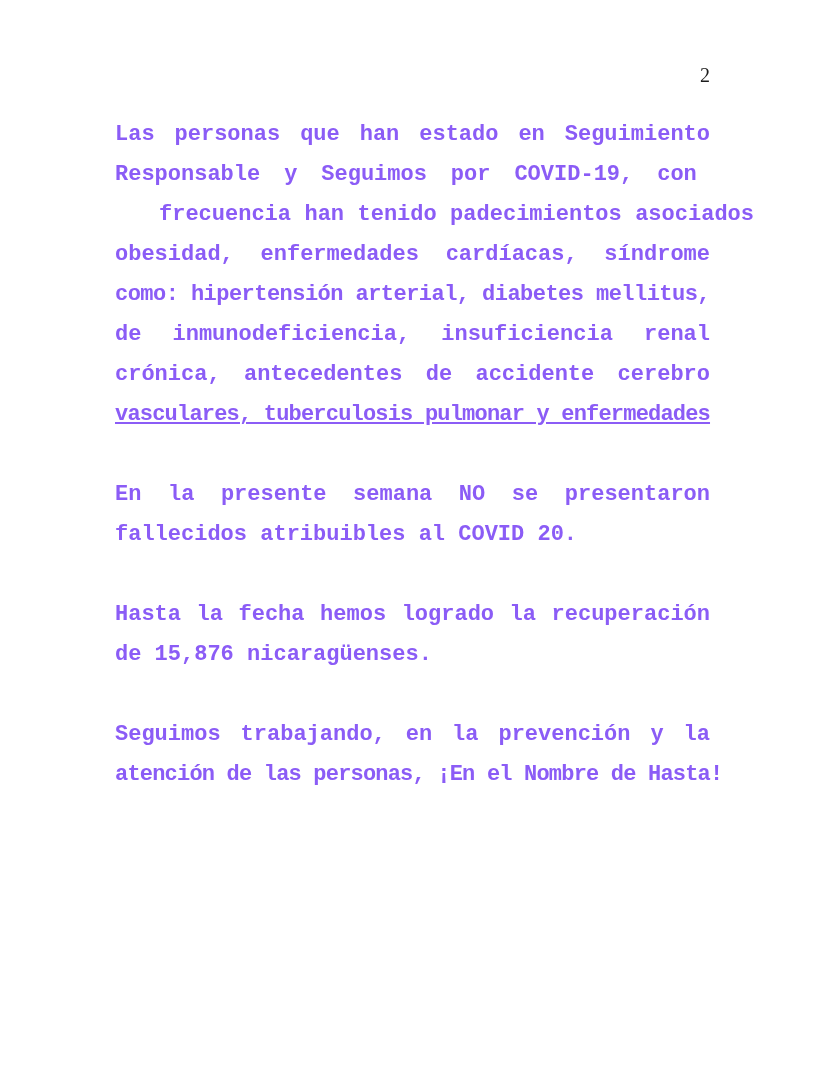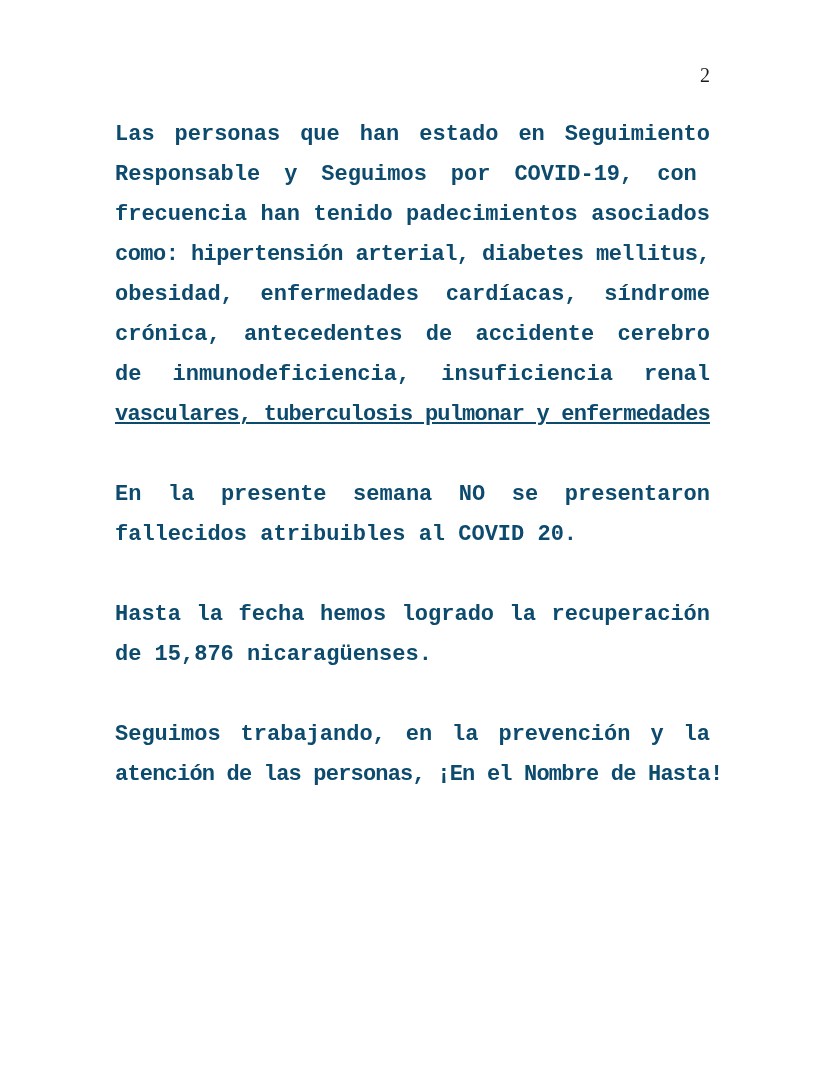--- a/index.html
+++ b/index.html
@@ -9,39 +9,39 @@
   }
   .page { padding: 62px 115px 0 115px; }
   .page-number {
     font-family: "Liberation Serif", "DejaVu Serif", serif;
     font-size: 20px; line-height: 26px; color: #1c1c1c;
     text-align: right; margin-bottom: 27px;
   }
   .doc-body { width: 595px; }
   .mono {
     font-family: "Liberation Mono", "DejaVu Sans Mono", monospace;
-    font-weight: bold; font-size: 22px; color: #0c4a6e;
+    font-weight: bold; font-size: 22px; color: #8b5cf6;
   }
   .paragraph { margin-bottom: 40px; }
   .line { line-height: 40px; height: 40px; white-space: pre; }
 </style>
 </head>
 <body>
 
 <div class="page">
   <div class="page-number">2</div>
   <div class="doc-body mono">
       <div class="paragraph">
         <div class="line" style="word-spacing: 6.75px;">Las personas que han estado en Seguimiento</div>
         <div class="line" style="word-spacing: 10.7406px;">Responsable y Seguimos por COVID-19, con</div>
-        <div class="line" style="word-spacing: 0.222656px;">frecuencia han tenido padecimientos asociados</div>
+        <div class="line" style="word-spacing: 0.222656px; margin-left: 44px;">frecuencia han tenido padecimientos asociados</div>
+        <div class="line" style="word-spacing: 13.5px;">obesidad, enfermedades cardíacas, síndrome</div>
         <div class="line" style="letter-spacing: -0.542886px;">como: hipertensión arterial, diabetes mellitus,</div>
-        <div class="line" style="word-spacing: 13.5px;">obesidad, enfermedades cardíacas, síndrome</div>
+        <div class="line" style="word-spacing: 17.901px;">de inmunodeficiencia, insuficiencia renal</div>
         <div class="line" style="word-spacing: 10.125px;">crónica, antecedentes de accidente cerebro</div>
-        <div class="line" style="word-spacing: 17.901px;">de inmunodeficiencia, insuficiencia renal</div>
         <div class="line" style="letter-spacing: -0.806315px; text-decoration: underline;">vasculares, tuberculosis pulmonar y enfermedades</div>
       </div>
       <div class="paragraph">
         <div class="line" style="word-spacing: 13.3516px; text-align: center;">En la presente semana NO se presentaron</div>
         <div class="line">fallecidos atribuibles al COVID 20.</div>
       </div>
       <div class="paragraph">
         <div class="line" style="word-spacing: 2.34896px;">Hasta la fecha hemos logrado la recuperación</div>
         <div class="line">de 15,876 nicaragüenses.</div>
       </div>

